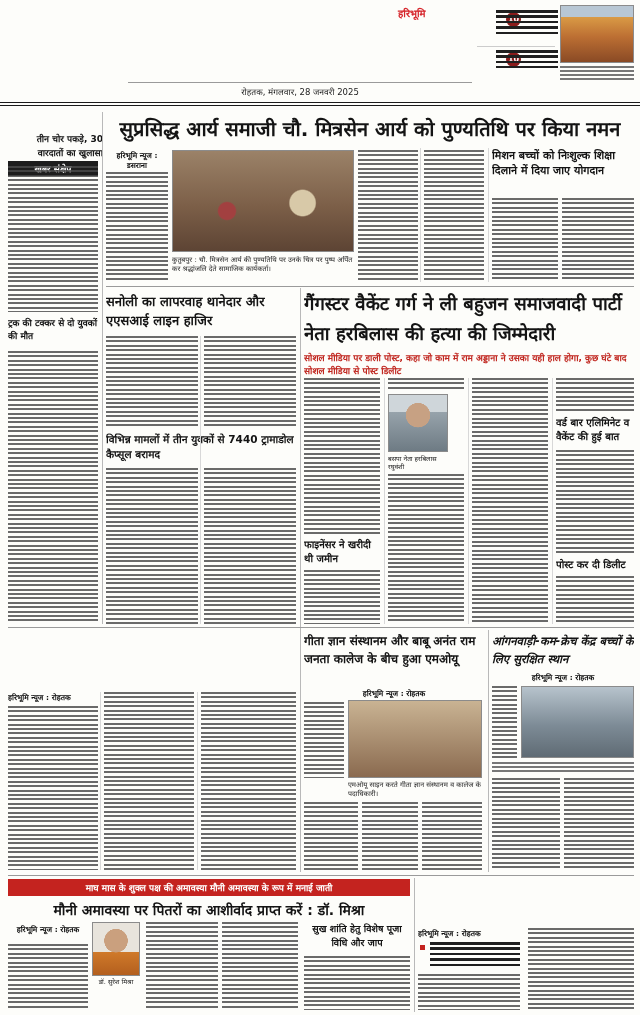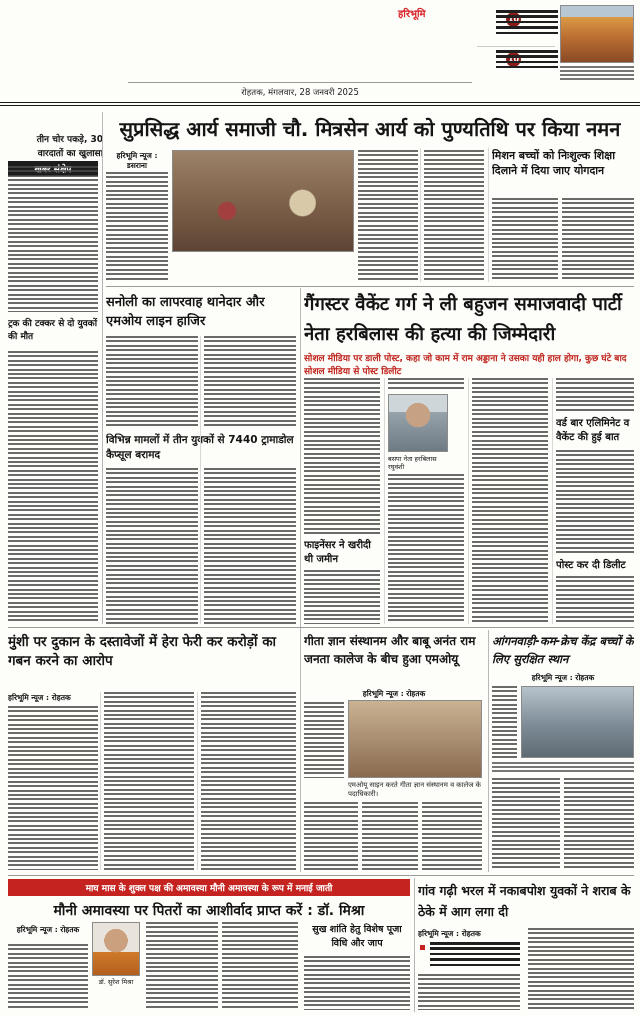--- a/index.html
+++ b/index.html
@@ -54,33 +54,34 @@
   <div class="abs ft" style="left:8px;top:351px;width:90px;height:272px;"></div>
 
   <div class="abs vline" style="left:102px;top:112px;height:512px;"></div>
 
   <div class="abs hl center" style="left:106px;top:114px;width:528px;height:30px;font-size:20px;line-height:30px;white-space:nowrap;">सुप्रसिद्ध आर्य समाजी चौ. मित्रसेन आर्य को पुण्यतिथि पर किया नमन</div>
 
   <div class="abs byline center" style="left:106px;top:150px;width:62px;height:18px;">हरिभूमि न्यूज : इसराना</div>
   <div class="abs ft" style="left:106px;top:172px;width:62px;height:110px;"></div>
 
   <div class="abs photo" style="left:172px;top:150px;width:182px;height:102px;background:radial-gradient(circle at 72% 52%,#d8c9a8 0 9%,transparent 10%),radial-gradient(circle at 30% 60%,#a24040 0 6%,transparent 7%),linear-gradient(180deg,#9b8268 0%,#7c5f48 55%,#5d4434 100%);"></div>
+  <div class="abs cap" style="left:172px;top:256px;width:182px;height:24px;">कुतुबपुर : चौ. मित्रसेन आर्य की पुण्यतिथि पर उनके चित्र पर पुष्प अर्पित कर श्रद्धांजलि देते सामाजिक कार्यकर्ता।</div>
 
   <div class="abs ft" style="left:358px;top:150px;width:60px;height:132px;"></div>
   <div class="abs vline lt" style="left:420px;top:148px;height:134px;"></div>
   <div class="abs ft" style="left:424px;top:150px;width:60px;height:132px;"></div>
   <div class="abs vline lt" style="left:488px;top:148px;height:134px;"></div>
 
   <div class="abs hl" style="left:492px;top:148px;width:142px;height:46px;font-size:11px;line-height:15px;">मिशन बच्चों को निःशुल्क शिक्षा दिलाने में दिया जाए योगदान</div>
   <div class="abs ft" style="left:492px;top:198px;width:66px;height:84px;"></div>
   <div class="abs ft" style="left:562px;top:198px;width:72px;height:84px;"></div>
 
   <div class="abs hline" style="left:106px;top:286px;width:528px;"></div>
 
-  <div class="abs hl" style="left:106px;top:292px;width:190px;height:38px;font-size:13px;line-height:19px;">सनोली का लापरवाह थानेदार और एमओय लाइन हाजिर</div>
+  <div class="abs hl" style="left:106px;top:292px;width:190px;height:38px;font-size:13px;line-height:19px;">सनोली का लापरवाह थानेदार और एएसआई लाइन हाजिर</div>
   <div class="abs ft" style="left:106px;top:336px;width:92px;height:92px;"></div>
   <div class="abs ft" style="left:204px;top:336px;width:92px;height:92px;"></div>
   <div class="abs hl" style="left:106px;top:432px;width:190px;height:32px;font-size:10.5px;line-height:15px;">विभिन्न मामलों में तीन युवकों से 7440 ट्रामाडोल कैप्सूल बरामद</div>
   <div class="abs ft" style="left:106px;top:468px;width:92px;height:156px;"></div>
   <div class="abs ft" style="left:204px;top:468px;width:92px;height:156px;"></div>
   <div class="abs vline lt" style="left:200px;top:336px;height:288px;"></div>
 
   <div class="abs vline" style="left:300px;top:288px;height:584px;"></div>
 
   <div class="abs hl" style="left:304px;top:289px;width:330px;height:60px;font-size:18.5px;line-height:30px;">गैंगस्टर वैकेंट गर्ग ने ली बहुजन समाजवादी पार्टी नेता हरबिलास की हत्या की जिम्मेदारी</div>
@@ -102,21 +103,20 @@
   <div class="abs ft" style="left:472px;top:378px;width:76px;height:246px;"></div>
 
   <div class="abs ft" style="left:556px;top:378px;width:78px;height:34px;"></div>
   <div class="abs hl" style="left:556px;top:416px;width:78px;height:30px;font-size:10px;line-height:14px;">वर्ड बार एलिमिनेट व वैकेंट की हुई बात</div>
   <div class="abs ft" style="left:556px;top:450px;width:78px;height:104px;"></div>
   <div class="abs hl" style="left:556px;top:558px;width:78px;height:14px;font-size:10px;line-height:14px;">पोस्ट कर दी डिलीट</div>
   <div class="abs ft" style="left:556px;top:576px;width:78px;height:48px;"></div>
 
   <div class="abs hline" style="left:8px;top:627px;width:626px;"></div>
 
-  <div class="abs hl" style="left:8px;top:632px;width:290px;height:56px;font-size:13.5px;line-height:19px;">मुंशी पर दुकान के दस्तावेजों में हेरा फेरी कर करोड़ों का गबन करने का आरोप</div>
   <div class="abs byline" style="left:8px;top:692px;width:90px;height:10px;">हरिभूमि न्यूज : रोहतक</div>
   <div class="abs ft" style="left:8px;top:706px;width:90px;height:164px;"></div>
   <div class="abs vline lt" style="left:100px;top:692px;height:178px;"></div>
   <div class="abs ft" style="left:104px;top:692px;width:90px;height:178px;"></div>
   <div class="abs vline lt" style="left:197px;top:692px;height:178px;"></div>
   <div class="abs ft" style="left:201px;top:692px;width:95px;height:178px;"></div>
 
   <div class="abs hl" style="left:304px;top:632px;width:180px;height:54px;font-size:12px;line-height:18px;">गीता ज्ञान संस्थानम और बाबू अनंत राम जनता कालेज के बीच हुआ एमओयू</div>
   <div class="abs byline center" style="left:304px;top:688px;width:180px;height:10px;">हरिभूमि न्यूज : रोहतक</div>
   <div class="abs ft" style="left:304px;top:702px;width:40px;height:76px;"></div>
@@ -144,20 +144,19 @@
   <div class="abs ft" style="left:8px;top:944px;width:80px;height:66px;"></div>
   <div class="abs photo" style="left:92px;top:922px;width:48px;height:54px;background:radial-gradient(circle at 50% 34%,#caa07e 0 28%,transparent 29%),linear-gradient(180deg,#e8e4dc 0 55%,#d07a2a 55%,#b35f1e 100%);"></div>
   <div class="abs cap center" style="left:92px;top:978px;width:48px;height:10px;font-size:6.5px;">डॉ. सुरेश मिश्रा</div>
   <div class="abs ft" style="left:146px;top:922px;width:72px;height:88px;"></div>
   <div class="abs ft" style="left:222px;top:922px;width:76px;height:88px;"></div>
   <div class="abs hl center" style="left:304px;top:922px;width:106px;height:30px;font-size:9.5px;line-height:14px;">सुख शांति हेतु विशेष पूजा विधि और जाप</div>
   <div class="abs ft" style="left:304px;top:956px;width:106px;height:54px;"></div>
 
   <div class="abs vline" style="left:414px;top:878px;height:134px;"></div>
 
-  <div class="abs hl" style="left:418px;top:880px;width:216px;height:42px;font-size:12.5px;line-height:21px;">गांव गढ़ी भरल में नकाबपोश युवकों ने शराब के ठेके में आग लगा दी</div>
   <div class="abs byline" style="left:418px;top:928px;width:102px;height:10px;">हरिभूमि न्यूज : रोहतक</div>
   <div class="abs" style="left:420px;top:945px;width:5px;height:5px;background:#c4231f;"></div>
   <div class="abs ftb" style="left:430px;top:942px;width:90px;height:26px;"></div>
   <div class="abs ft" style="left:418px;top:974px;width:102px;height:36px;"></div>
   <div class="abs ft" style="left:528px;top:928px;width:106px;height:82px;"></div>
 
 </div>
 
 </body></html>

